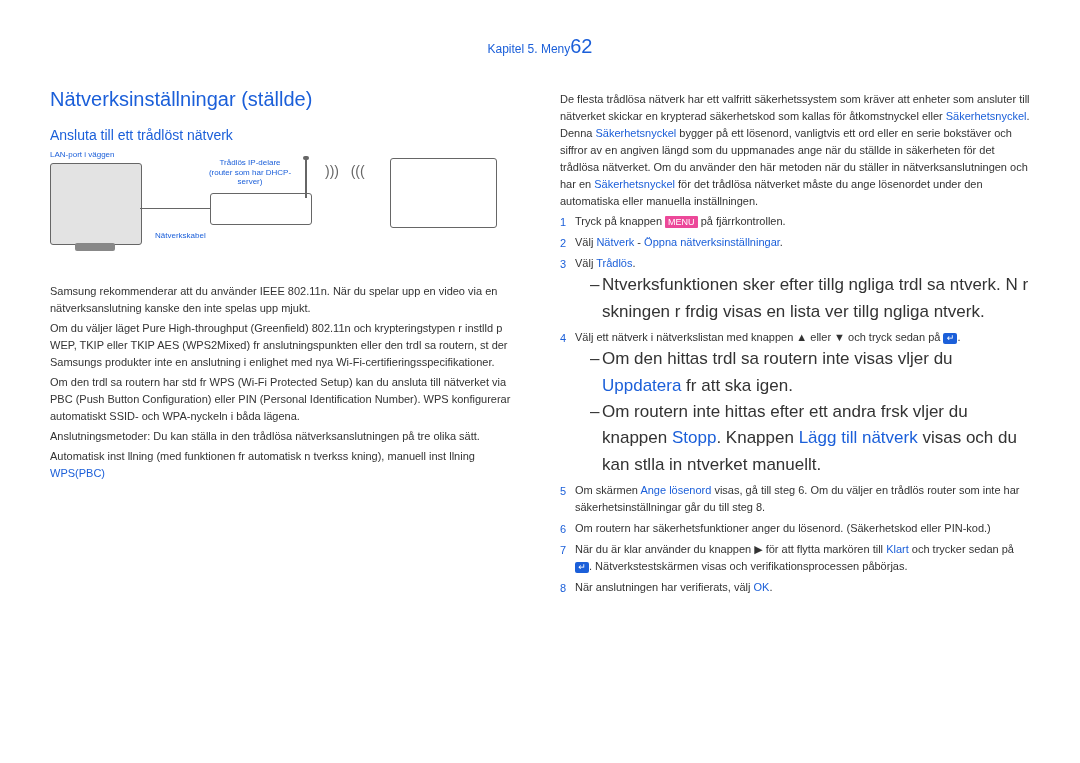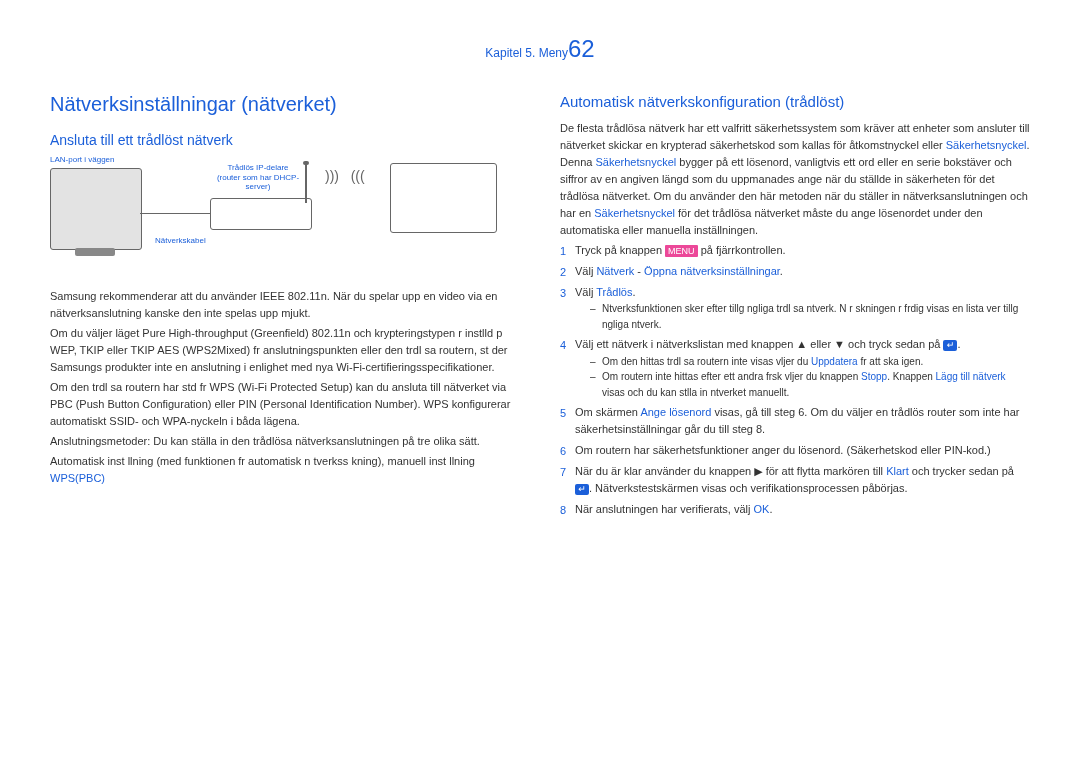--- a/index.html
+++ b/index.html
@@ -22,21 +22,21 @@
     justify-content: center;
     align-items: baseline;
     margin-bottom: 30px;
   }
   .breadcrumb {
     color: #1b5fd9;
     font-size: 12px;
   }
   .page-number {
     color: #1b5fd9;
-    font-size: 24px;
+    font-size: 20px;
   }
   .columns {
     display: flex;
     gap: 40px;
   }
   .col {
     flex: 1;
     min-width: 0;
   }
   h1.section-title {
@@ -151,21 +151,21 @@
   ol.steps > li::before {
     counter-increment: step;
     content: counter(step);
     position: absolute;
     left: 0;
     top: 1px;
     color: #1b5fd9;
     font-size: 11px;
   }
   .dash-item {
-    font-size: 10px;
+    font-size: 17px;
     line-height: 1.55;
     margin-left: 15px;
     padding-left: 12px;
     position: relative;
   }
   .dash-item::before {
     content: "–";
     position: absolute;
     left: 0;
     top: 0;
@@ -188,54 +188,53 @@
 
 <div class="page">
   <div class="header-row">
     <div class="breadcrumb">Kapitel 5. Meny</div>
     <div class="page-number">62</div>
   </div>
 
   <div class="columns">
 
     <div class="col">
-      <h1 class="section-title">Nätverksinställningar (nätverket)</h1>
+      <h1 class="section-title">Nätverksinställningar (ställde)</h1>
       <h2 class="sub-title">Ansluta till ett trådlöst nätverk</h2>
 
       <div class="diagram">
         <div class="nas-box"></div>
         <div class="nas-stand"></div>
         <div class="diagram-label" style="left:0; top:-3px;">LAN-port i väggen</div>
         <div class="cable-line"></div>
         <div class="router-box"></div>
         <div class="antenna">
             <div class="antenna-top"></div>
           </div>
-        <div class="diagram-label" style="left:158px; top:5px; width:100px;">
+        <div class="diagram-label" style="left:150px; top:5px; width:100px;">
           <span>Trådlös IP-delare</span><br>
           <span>(router som har DHCP-</span><br>
           <span>server)</span>
         </div>
         <div class="wifi-waves">))) &nbsp; (((</div>
         <div class="monitor-box"></div>
         <div class="diagram-label" style="left:105px; top:78px;">Nätverkskabel</div>
       </div>
 
       <p class="body-text">Samsung rekommenderar att du använder IEEE 802.11n. När du spelar upp en video via en nätverksanslutning kanske den inte spelas upp mjukt.</p>
       <p class="body-text">Om du väljer läget Pure High-throughput (Greenfield) 802.11n och krypteringstypen r instlld p WEP, TKIP eller TKIP AES (WPS2Mixed) fr anslutningspunkten eller den trdl sa routern, st der Samsungs produkter inte en anslutning i enlighet med nya Wi-Fi-certifieringsspecifikationer.</p>
       <p class="body-text">Om den trdl sa routern har std fr WPS (Wi-Fi Protected Setup) kan du ansluta till nätverket via PBC (Push Button Configuration) eller PIN (Personal Identification Number). WPS konfigurerar automatiskt SSID- och WPA-nyckeln i båda lägena.</p>
       <p class="body-text">Anslutningsmetoder: Du kan ställa in den trådlösa nätverksanslutningen på tre olika sätt.</p>
       <p class="body-text">
         <span>Automatisk inst llning (med funktionen fr automatisk n tverkss kning), manuell inst llning</span>
         <span class="blue-link">WPS(PBC)</span>
       </p>
     </div>
 
     <div class="col">
-      <h2 class="sub-title" style="font-size:15px;">Automatisk nätverkskonfiguration (trådlöst)</h2>
       <p class="body-text">
         <span>De flesta trådlösa nätverk har ett valfritt säkerhetssystem som kräver att enheter som ansluter till nätverket skickar en krypterad säkerhetskod som kallas för åtkomstnyckel eller </span><span class="blue-link">Säkerhetsnyckel</span><span>. Denna </span><span class="blue-link">Säkerhetsnyckel</span><span> bygger på ett lösenord, vanligtvis ett ord eller en serie bokstäver och siffror av en angiven längd som du uppmanades ange när du ställde in säkerheten för det trådlösa nätverket. Om du använder den här metoden när du ställer in nätverksanslutningen och har en </span><span class="blue-link">Säkerhetsnyckel</span><span> för det trådlösa nätverket måste du ange lösenordet under den automatiska eller manuella inställningen.</span>
       </p>
 
 
       <ol class="steps">
         <li>
           <span>Tryck på knappen </span><span class="menu-btn">MENU</span><span> på fjärrkontrollen.</span>
         </li>
         <li>

